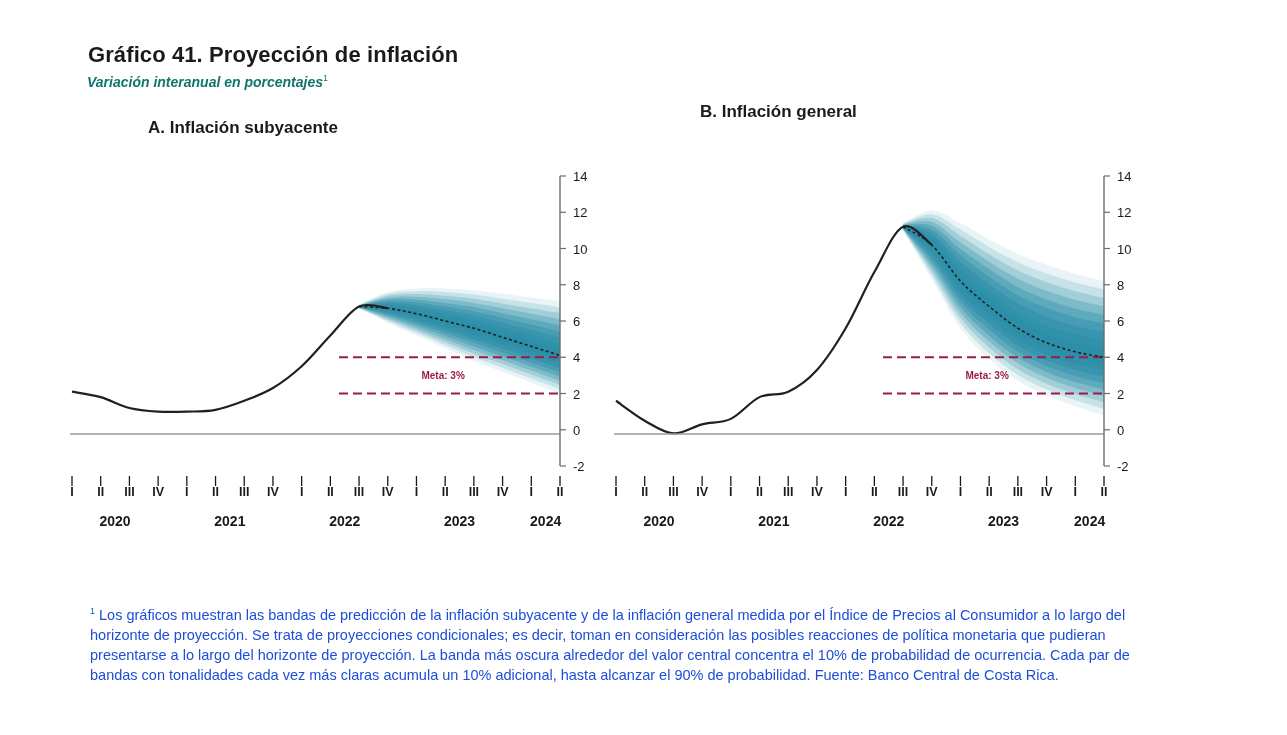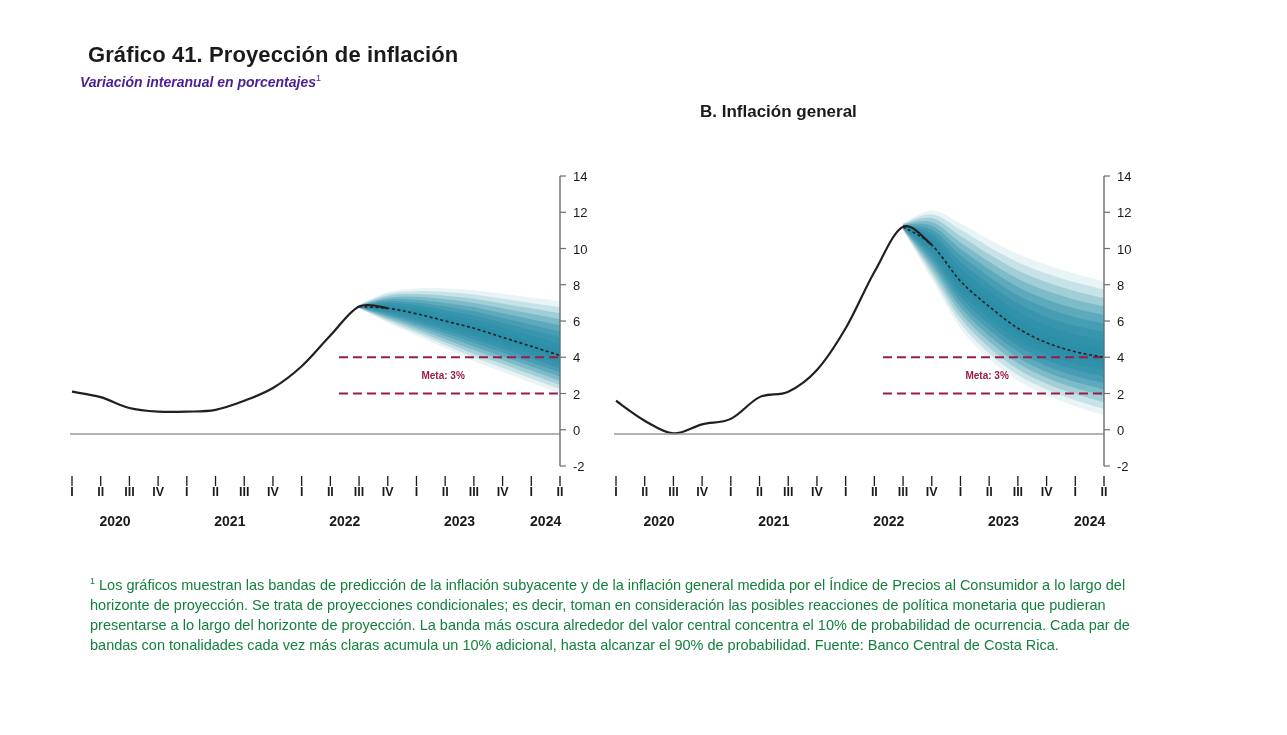--- a/index.html
+++ b/index.html
@@ -25,26 +25,26 @@
     position: absolute;
     left: 88px;
     top: 42px;
     font-size: 22px;
     font-weight: bold;
     letter-spacing: 0.1px;
     color: #1a1a1a;
   }
   .subtitle {
     position: absolute;
-    left: 80px;
+    left: 87px;
     top: 73px;
     font-size: 14px;
     font-weight: bold;
     font-style: italic;
-    color: #4c1d95;
+    color: #0f766e;
   }
   .subtitle sup { font-size: 9px; font-style: normal; font-weight: normal;}
   .panel-title {
     position: absolute;
     font-size: 17px;
     font-weight: bold;
     color: #1a1a1a;
   }
   #panelA-title { left: 148px; top: 118px; }
   #panelB-title { left: 700px; top: 102px; }
@@ -56,40 +56,41 @@
     height: 380px;
   }
   #chartA { left: 60px; }
   #chartB { left: 604px; }
 
   svg { display: block; }
 
   .footnote {
     position: absolute;
     left: 90px;
-    top: 575px;
+    top: 605px;
     width: 1080px;
     font-size: 14.5px;
     line-height: 1.38;
-    color: #15803d;
+    color: #1d4ed8;
   }
   .footnote sup { font-size: 9px; }
   .axis-label { font-size: 13px; fill: #1a1a1a; font-family: "Liberation Sans", sans-serif; }
   .tick-roman { font-size: 12.5px; fill: #1a1a1a; font-family: "Liberation Sans", sans-serif; font-weight: bold; }
   .tick-year { font-size: 14px; fill: #1a1a1a; font-family: "Liberation Sans", sans-serif; font-weight: bold; }
   .meta-label { font-size: 10px; fill: #9b1b4a; font-family: "Liberation Sans", sans-serif; font-weight: bold; }
 </style>
 </head>
 <body>
 
 <div class="page">
 
   <div class="title">Gráfico 41. Proyección de inflación</div>
   <div class="subtitle"><span>Variación interanual en porcentajes</span><sup>1</sup></div>
 
+  <div class="panel-title" id="panelA-title">A. Inflación subyacente</div>
   <div class="panel-title" id="panelB-title">B. Inflación general</div>
 
   <div class="chart-wrap" id="chartA">
     <svg width="560" height="380" viewBox="0 0 560 380">
       <g id="bandsA">
           <path d="M299.06,144.69 C303.84,142.57 318.20,134.72 327.76,132.00 C337.33,129.28 346.90,128.98 356.47,128.38 C366.04,127.77 375.61,128.07 385.18,128.38 C394.75,128.68 404.31,129.28 413.88,130.19 C423.45,131.09 433.02,132.60 442.59,133.81 C452.16,135.02 461.73,136.23 471.29,137.44 C480.86,138.65 495.22,140.46 500.00,141.06 L500.00,233.50 C495.22,231.69 480.86,226.25 471.29,222.63 C461.73,219.00 452.16,215.38 442.59,211.75 C433.02,208.13 423.45,204.80 413.88,200.88 C404.31,196.95 394.75,192.42 385.18,188.19 C375.61,183.96 366.04,179.73 356.47,175.50 C346.90,171.27 337.33,167.34 327.76,162.81 C318.20,158.28 303.84,150.73 299.06,148.31 Z" fill="#2b8fa8" fill-opacity="0.100" stroke="none"></path>
           <path d="M299.06,144.89 C303.84,143.04 318.20,136.09 327.76,133.81 C337.33,131.53 346.90,131.50 356.47,131.19 C366.04,130.89 375.61,131.46 385.18,132.00 C394.75,132.54 404.31,133.31 413.88,134.42 C423.45,135.52 433.02,137.24 442.59,138.65 C452.16,140.06 461.73,141.47 471.29,142.88 C480.86,144.28 495.22,146.40 500.00,147.10 L500.00,229.27 C495.22,227.49 480.86,222.16 471.29,218.60 C461.73,215.04 452.16,211.48 442.59,207.92 C433.02,204.37 423.45,201.04 413.88,197.25 C404.31,193.46 394.75,189.19 385.18,185.17 C375.61,181.14 366.04,177.08 356.47,173.08 C346.90,169.09 337.33,165.36 327.76,161.20 C318.20,157.04 303.84,150.29 299.06,148.11 Z" fill="#2b8fa8" fill-opacity="0.169" stroke="none"></path>
           <path d="M299.06,145.09 C303.84,143.51 318.20,137.47 327.76,135.63 C337.33,133.78 346.90,134.01 356.47,134.01 C366.04,134.01 375.61,134.85 385.18,135.63 C394.75,136.40 404.31,137.34 413.88,138.65 C423.45,139.95 433.02,141.87 442.59,143.48 C452.16,145.09 461.73,146.70 471.29,148.31 C480.86,149.92 495.22,152.34 500.00,153.15 L500.00,225.04 C495.22,223.30 480.86,218.06 471.29,214.57 C461.73,211.08 452.16,207.59 442.59,204.10 C433.02,200.61 423.45,197.28 413.88,193.63 C404.31,189.97 394.75,185.97 385.18,182.15 C375.61,178.32 366.04,174.43 356.47,170.67 C346.90,166.91 337.33,163.38 327.76,159.59 C318.20,155.80 303.84,149.86 299.06,147.91 Z" fill="#2b8fa8" fill-opacity="0.238" stroke="none"></path>
           <path d="M299.06,145.29 C303.84,143.98 318.20,138.85 327.76,137.44 C337.33,136.03 346.90,136.53 356.47,136.83 C366.04,137.14 375.61,138.24 385.18,139.25 C394.75,140.26 404.31,141.36 413.88,142.88 C423.45,144.39 433.02,146.50 442.59,148.31 C452.16,150.13 461.73,151.94 471.29,153.75 C480.86,155.56 495.22,158.28 500.00,159.19 L500.00,220.81 C495.22,219.10 480.86,213.97 471.29,210.54 C461.73,207.12 452.16,203.69 442.59,200.27 C433.02,196.85 423.45,193.52 413.88,190.00 C404.31,186.48 394.75,182.75 385.18,179.13 C375.61,175.50 366.04,171.77 356.47,168.25 C346.90,164.73 337.33,161.40 327.76,157.98 C318.20,154.56 303.84,149.42 299.06,147.71 Z" fill="#2b8fa8" fill-opacity="0.307" stroke="none"></path>
           <path d="M299.06,145.49 C303.84,144.45 318.20,140.22 327.76,139.25 C337.33,138.28 346.90,139.05 356.47,139.65 C366.04,140.26 375.61,141.63 385.18,142.88 C394.75,144.12 404.31,145.39 413.88,147.10 C423.45,148.82 433.02,151.13 442.59,153.15 C452.16,155.16 461.73,157.17 471.29,159.19 C480.86,161.20 495.22,164.22 500.00,165.23 L500.00,216.58 C495.22,214.91 480.86,209.87 471.29,206.51 C461.73,203.16 452.16,199.80 442.59,196.44 C433.02,193.09 423.45,189.77 413.88,186.38 C404.31,182.98 394.75,179.53 385.18,176.10 C375.61,172.68 366.04,169.12 356.47,165.83 C346.90,162.54 337.33,159.42 327.76,156.37 C318.20,153.31 303.84,148.98 299.06,147.51 Z" fill="#2b8fa8" fill-opacity="0.376" stroke="none"></path>

